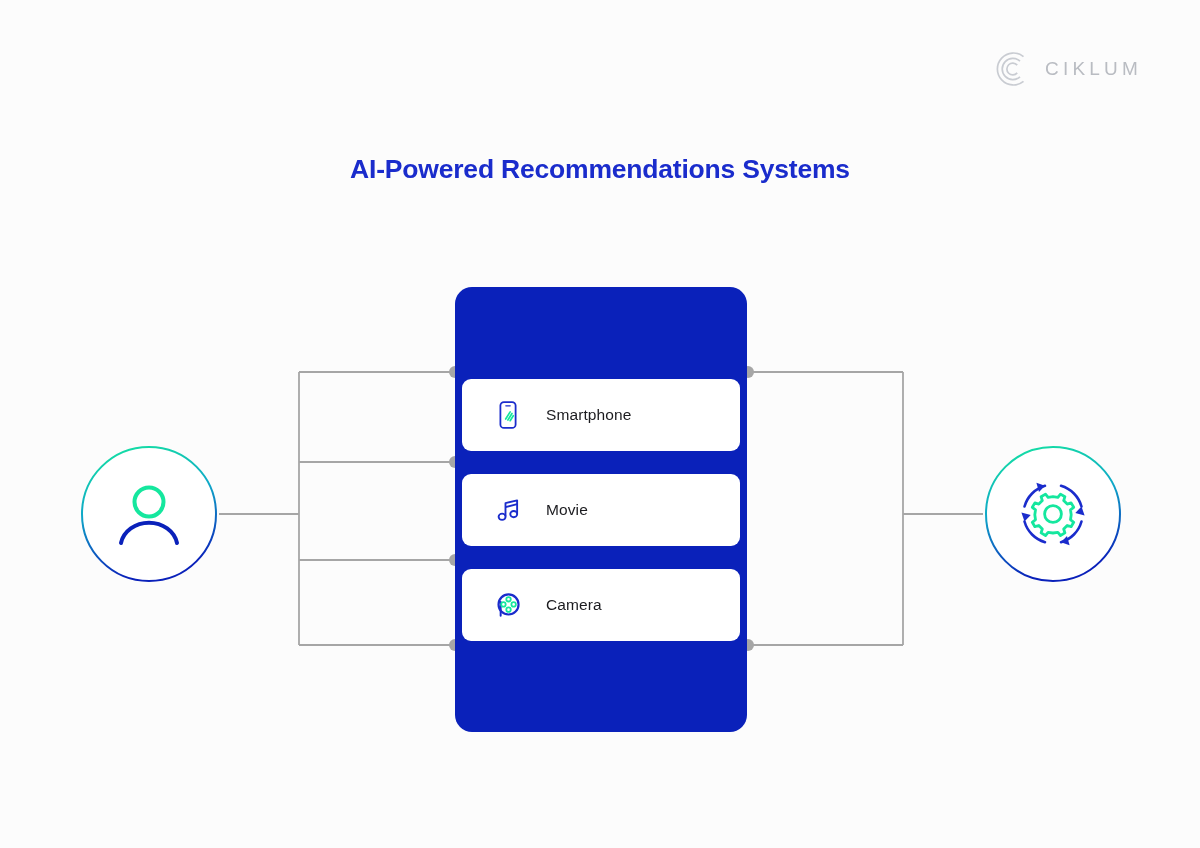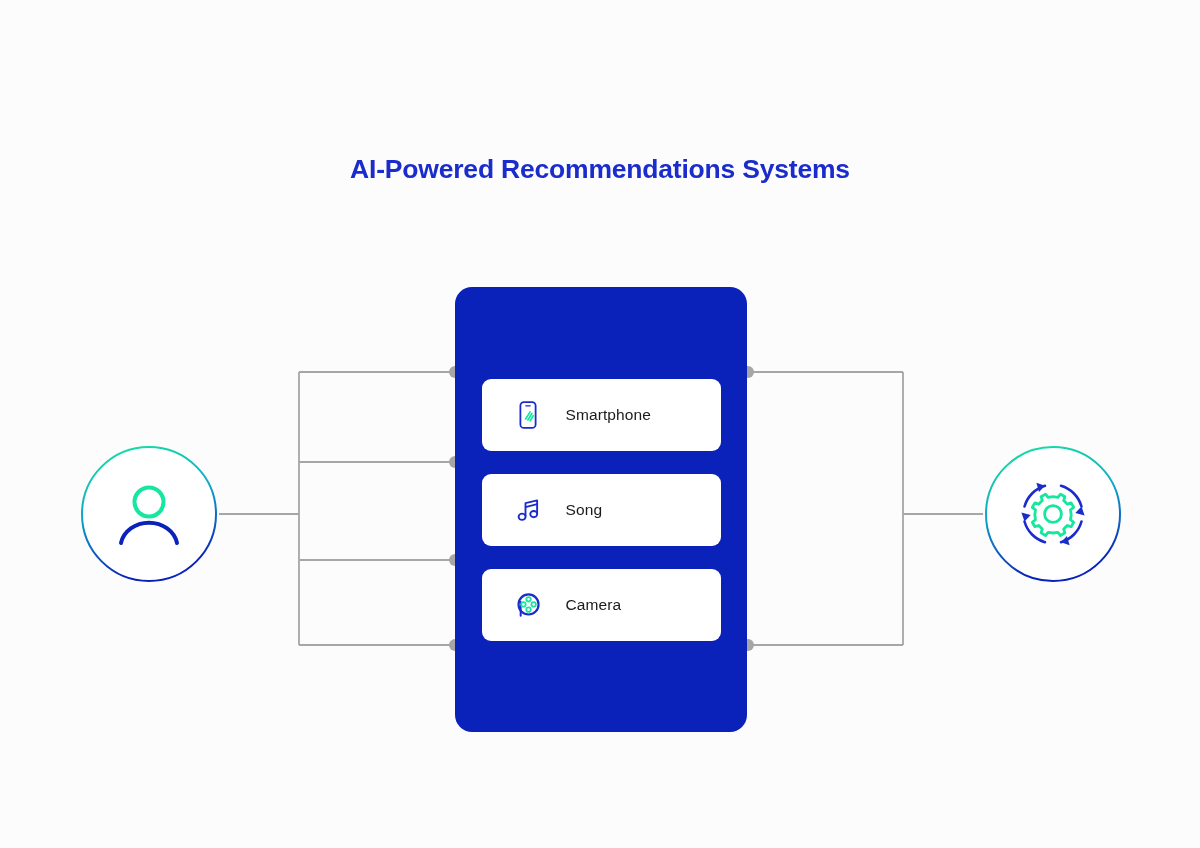--- a/index.html
+++ b/index.html
@@ -84,21 +84,21 @@
     height: 445px;
     background: #0a21ba;
     border-radius: 17px;
     display: flex;
     flex-direction: column;
     justify-content: center;
     align-items: center;
     gap: 23px;
   }
   .item-row {
-    width: 239px;
+    width: 278px;
     height: 72px;
     background: #ffffff;
     border-radius: 9px;
     display: flex;
     align-items: center;
     box-sizing: border-box;
     padding-left: 27px;
   }
   .item-icon {
     width: 38px;
@@ -115,20 +115,30 @@
     color: #1b1b1f;
     font-weight: 400;
     letter-spacing: 0.1px;
   }
 </style>
 </head>
 <body>
 
 <div class="stage">
 
+  <div class="brand">
+    <span class="brand-mark">
+      <svg viewBox="0 0 38 38" width="38" height="38" aria-hidden="true">
+        <path d="M30.5 6.6A16 16 0 1 0 30.5 31.4" fill="none" stroke="#c9ccd2" stroke-width="1.7"></path>
+        <path d="M27 11.2A10.6 10.6 0 1 0 27 26.8" fill="none" stroke="#c9ccd2" stroke-width="1.7"></path>
+        <path d="M24.2 15.1A5.9 5.9 0 1 0 24.2 22.9" fill="none" stroke="#c9ccd2" stroke-width="1.7"></path>
+      </svg>
+    </span>
+    <span class="brand-word">CIKLUM</span>
+  </div>
 
   <div class="page-title">AI-Powered Recommendations Systems</div>
 
   <svg class="connectors" viewBox="0 0 1200 848">
     <g stroke="#a6a6a6" stroke-width="1.8" fill="none">
 
       <line x1="219" y1="514" x2="299" y2="514"></line>
       <line x1="299" y1="372" x2="299" y2="645"></line>
       <line x1="299" y1="372" x2="452" y2="372"></line>
       <line x1="299" y1="462" x2="452" y2="462"></line>
@@ -217,21 +227,21 @@
       <span class="item-icon">
         <svg viewBox="0 0 38 38" width="34" height="34" aria-hidden="true">
           <g fill="none" stroke="#1a2ccc" stroke-width="2.1" stroke-linejoin="round">
             <path d="M16.2 26V11.4l13-3.2V23"></path>
             <path d="M16.2 15.7l13-3.2"></path>
             <ellipse cx="12.4" cy="26.6" rx="3.9" ry="3.5"></ellipse>
             <ellipse cx="25.4" cy="23.6" rx="3.9" ry="3.5"></ellipse>
           </g>
         </svg>
       </span>
-      <span class="item-label">Song</span>
+      <span class="item-label">Movie</span>
     </div>
 
     <div class="item-row">
       <span class="item-icon">
         <svg viewBox="0 0 38 38" width="34" height="34" aria-hidden="true">
           <path d="M10.8 31V15.5" fill="none" stroke="#1a2ccc" stroke-width="2.2" stroke-linecap="round"></path>
           <circle cx="19.6" cy="18.4" r="11.2" fill="none" stroke="#1a2ccc" stroke-width="2.4"></circle>
           <g fill="none" stroke="#15e79e" stroke-width="2">
             <circle cx="19.6" cy="12.6" r="2.5"></circle>
             <circle cx="19.6" cy="24.2" r="2.5"></circle>

